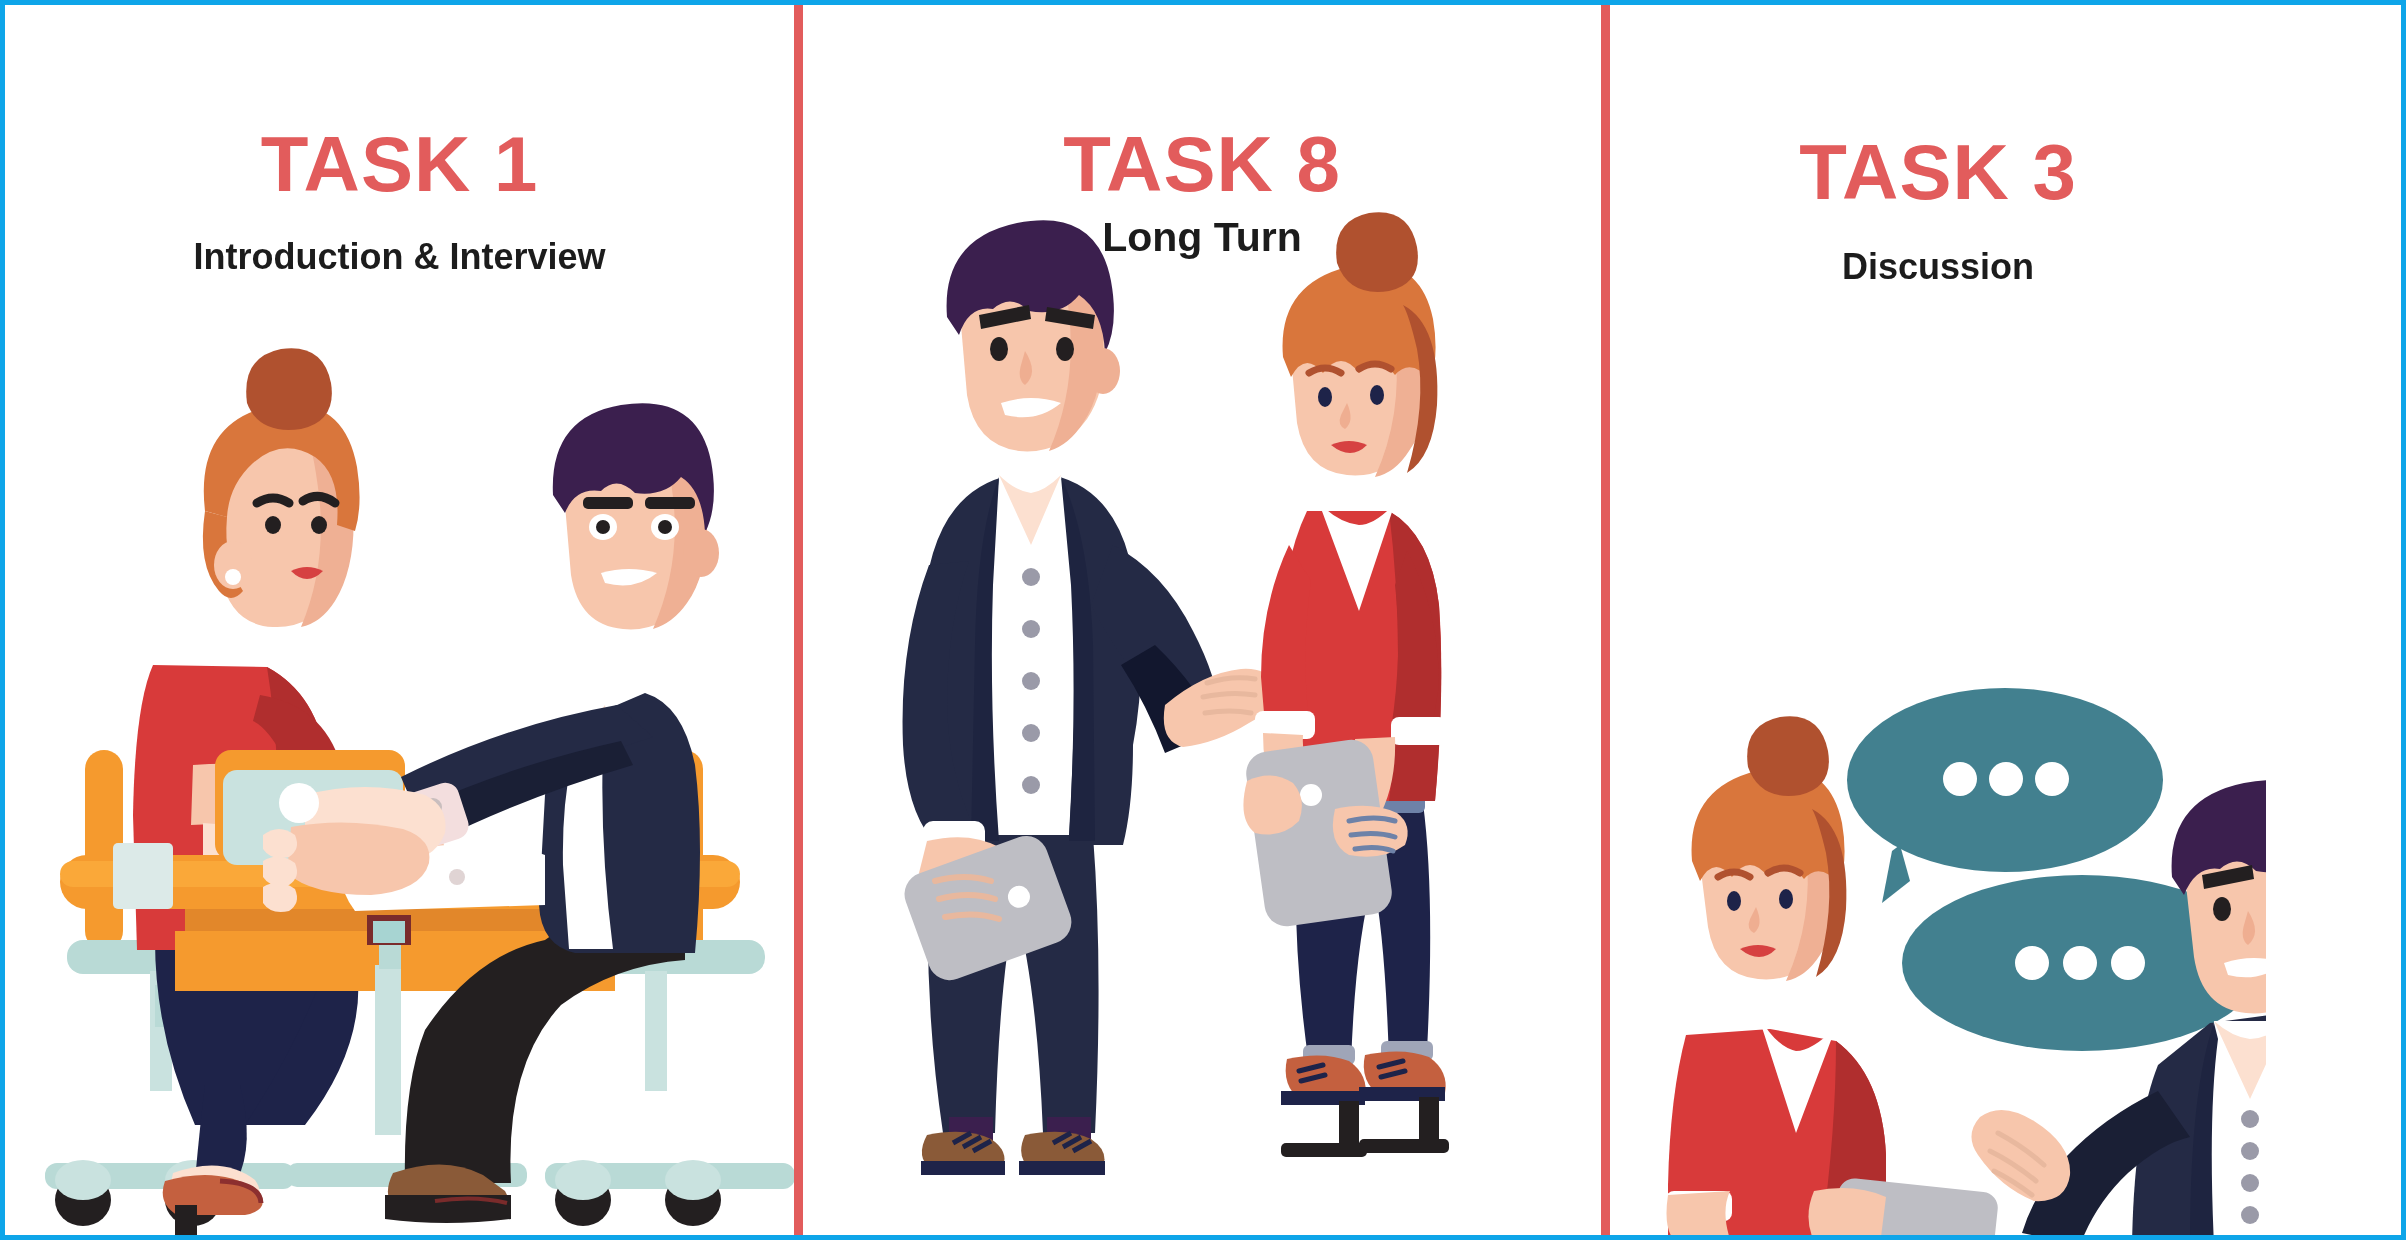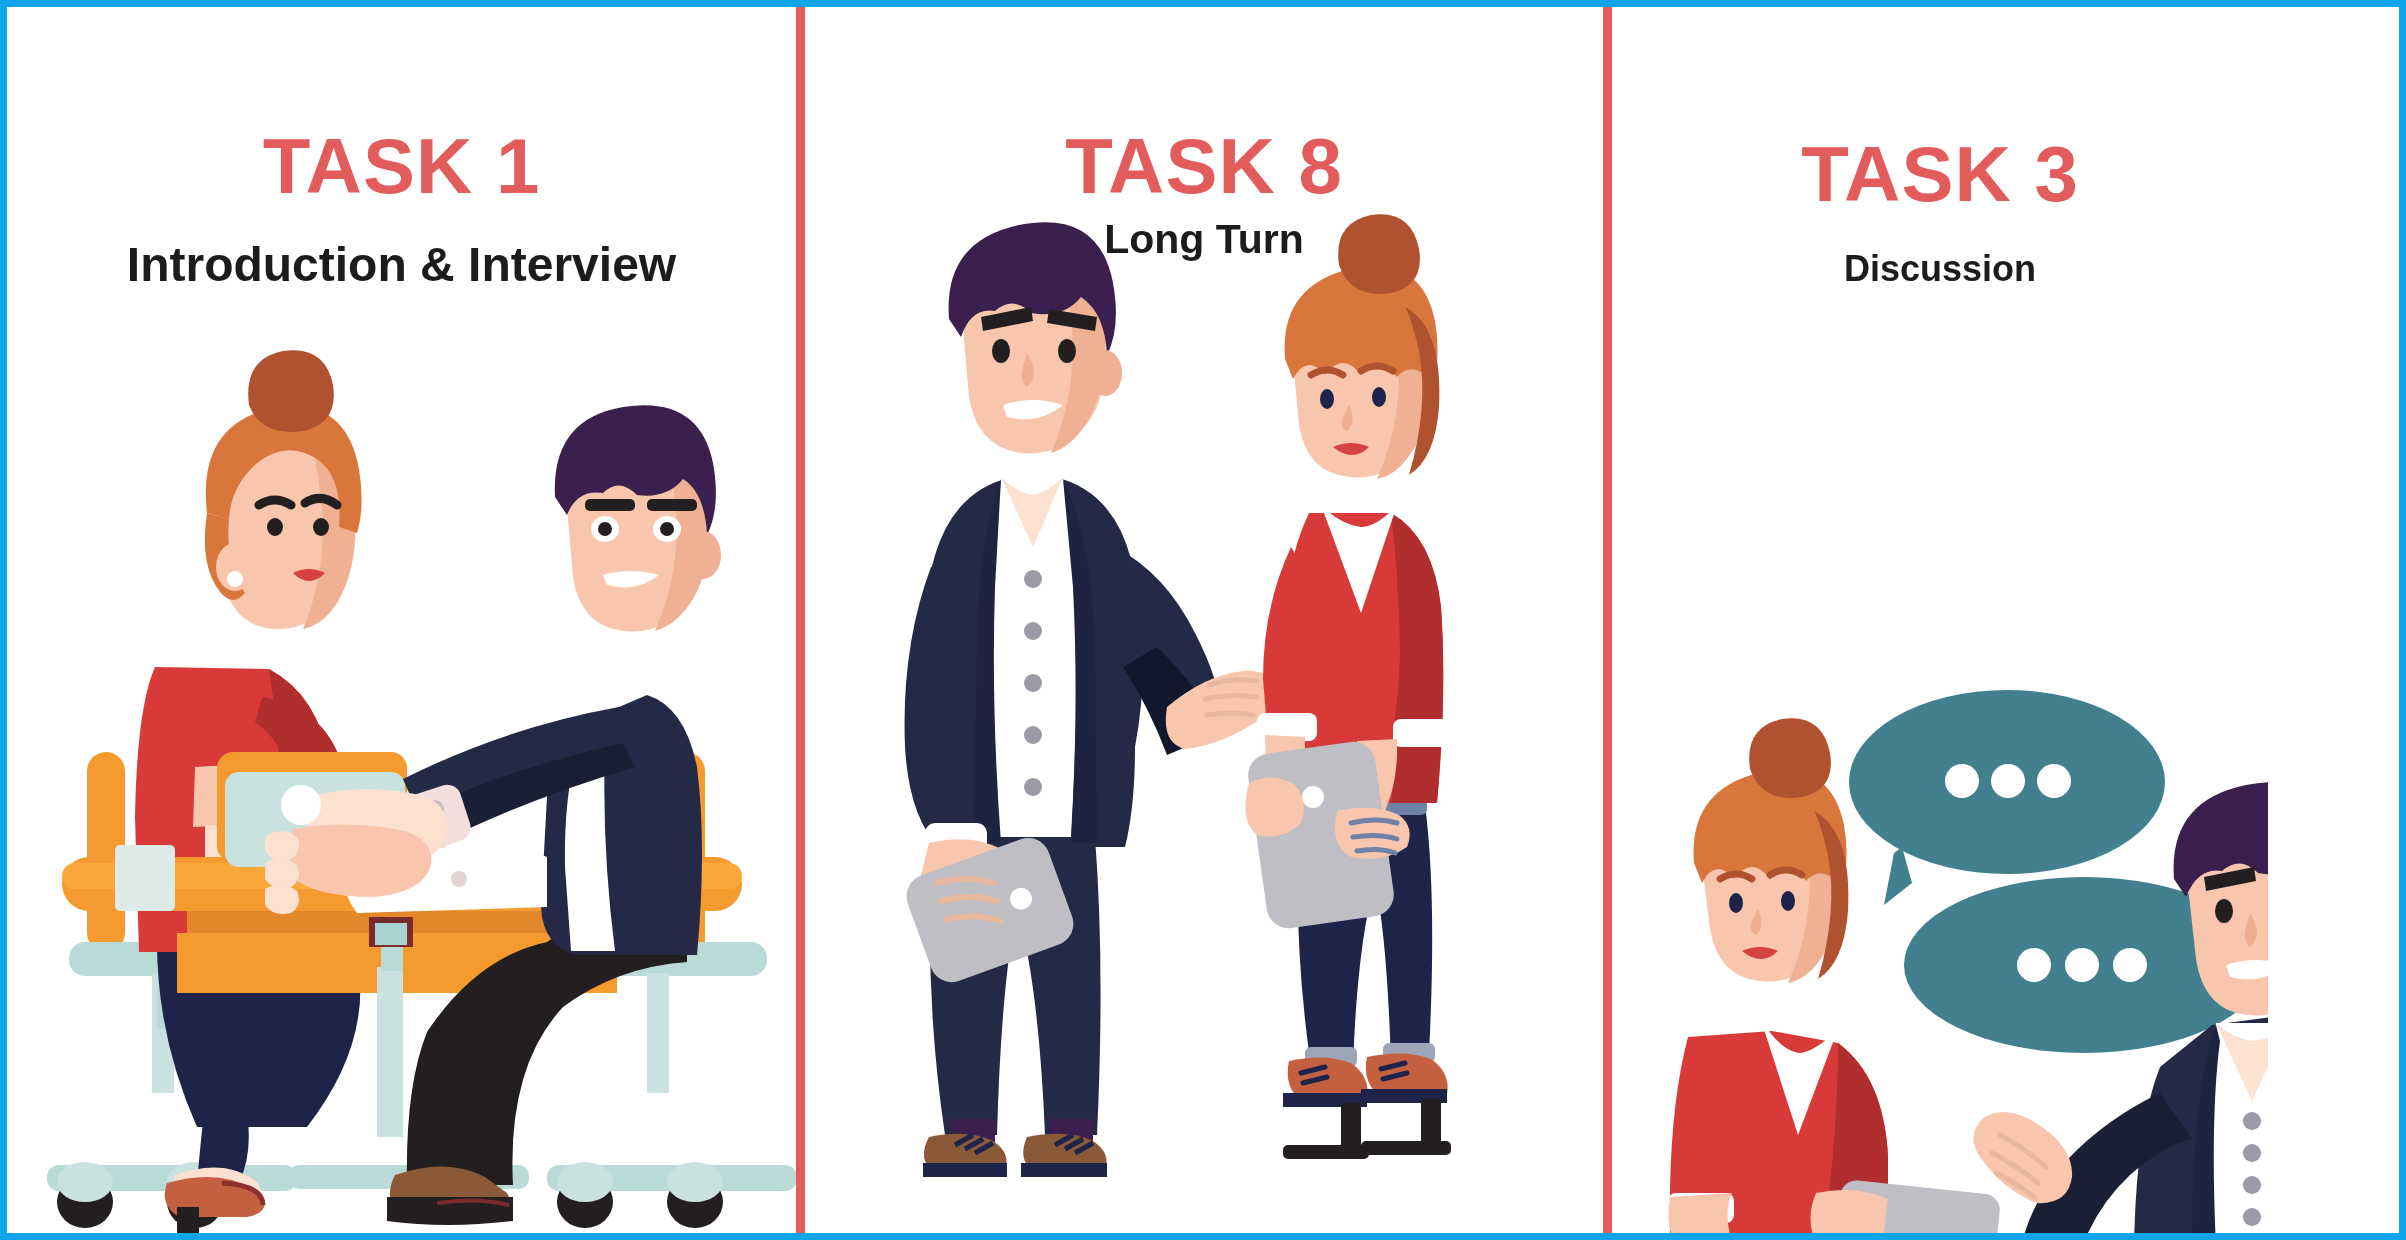--- a/index.html
+++ b/index.html
@@ -3,21 +3,21 @@
 <meta charset="utf-8">
 <style>
   * { margin:0; padding:0; box-sizing:border-box; }
   html,body { width:2406px; height:1240px; background:#ffffff; }
   body { font-family:"Liberation Sans", sans-serif; overflow:hidden; }
 
   #frame{
     position:relative;
     width:2406px; height:1240px;
     background:#ffffff;
-    border:7px solid #0ea5e9;
+    border:5px solid #0ea5e9;
     overflow:hidden;
   }
 
   .divider{
     position:absolute;
     top:0; bottom:0;
     width:9px;
     background:#E25C5C;
   }
   #div1{ left:789px; }
@@ -38,21 +38,21 @@
     font-weight:bold;
     letter-spacing:1px;
     line-height:1;
   }
   .task-sub{
     color:#1c1c1c;
     font-weight:bold;
     line-height:1;
   }
   #p1 .task-title{ font-size:78px; margin-top:120px; }
-  #p1 .task-sub  { font-size:48px; margin-top:36px; }
+  #p1 .task-sub  { font-size:36px; margin-top:36px; }
   #p2 .task-title{ font-size:78px; margin-top:120px; }
   #p2 .task-sub  { font-size:41px; margin-top:14px; }
   #p3 .task-title{ font-size:78px; margin-top:128px; }
   #p3 .task-sub  { font-size:36px; margin-top:38px; }
 
   .art{ position:absolute; left:0; top:0; width:100%; height:100%; pointer-events:none; }
   svg{ display:block; }
 </style>
 </head>
 <body>

